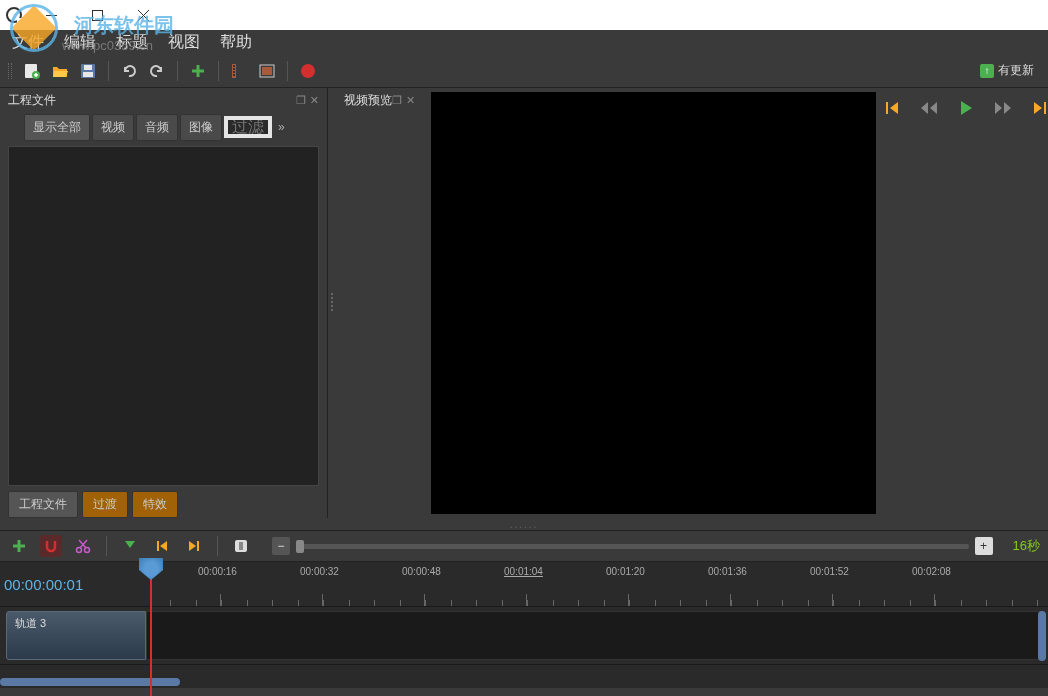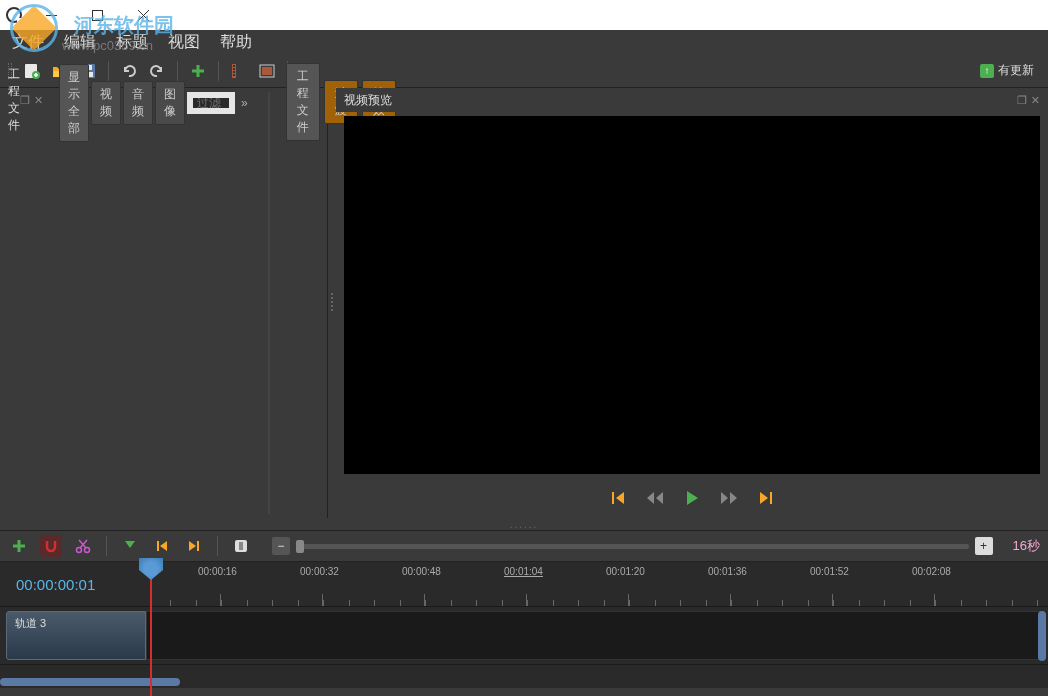--- a/index.html
+++ b/index.html
@@ -29,31 +29,31 @@
 .toolbar { height: 34px; background: #3a3a3a; border-bottom: 1px solid #222; display: flex; align-items: center; padding: 0 8px; gap: 8px; }
 .tb-sep { width: 1px; height: 20px; background: #555; margin: 0 2px; }
 .tb-handle { width: 4px; height: 16px; border-left: 1px dotted #666; border-right: 1px dotted #666; margin-right: 2px; }
 .tb-btn { width: 20px; height: 20px; display: flex; align-items: center; justify-content: center; cursor: pointer; }
 .tb-spacer { flex: 1; }
 .update-btn { display: flex; align-items: center; gap: 4px; font-size: 12px; color: #ddd; cursor: pointer; padding: 2px 6px; }
 .update-icon { width: 14px; height: 14px; background: #4caf50; border-radius: 2px; display: flex; align-items: center; justify-content: center; color: #fff; font-size: 10px; font-weight: bold; }
 
 
 .panels-row { display: flex; height: 430px; }
-.panel-left { width: 328px; display: flex; flex-direction: row; border-right: 1px solid #222; }
-.panel-right { flex: 1; display: flex; flex-direction: column; }
+.panel-left { width: 328px; display: flex; flex-direction: column; border-right: 1px solid #222; }
+.panel-right { flex: 1; display: flex; flex-direction: row; }
 .panel-header { height: 24px; background: #3a3a3a; display: flex; align-items: center; padding: 0 8px; font-size: 12px; color: #ddd; }
 .panel-header-spacer { flex: 1; }
 .panel-header-icons { display: flex; gap: 4px; color: #888; font-size: 11px; }
 
 
-.file-tabs { height: 30px; display: flex; align-items: center; padding: 4px 8px; gap: 2px; }
+.file-tabs { height: 30px; display: flex; align-items: center; padding: 4px 24px; gap: 2px; }
 .file-tab { font-size: 12px; color: #ccc; padding: 4px 8px; cursor: pointer; background: #4a4a4a; border: 1px solid #333; border-radius: 2px; }
 .file-tab.active { background: #555; }
-.filter-input { width: 48px; height: 22px; background: #2a2a2a; border: 6px solid #e5e5e5; color: #ec4899; font-size: 12px; padding: 0 4px; }
+.filter-input { width: 48px; height: 22px; background: #2a2a2a; border: 4px solid #e5e5e5; color: #ec4899; font-size: 16px; padding: 0 4px; }
 .file-tabs-more { color: #aaa; font-size: 12px; padding: 4px; cursor: pointer; }
 
 
 .file-list { flex: 1; background: #222; margin: 4px 8px; border: 1px solid #444; }
 
 
 .resize-handle { width: 8px; display: flex; align-items: center; justify-content: center; cursor: ew-resize; }
 .resize-dots { width: 2px; height: 20px; background: repeating-linear-gradient(to bottom, #666 0, #666 2px, transparent 2px, transparent 4px); }
 
 
@@ -69,25 +69,25 @@
 
 .drag-row { height: 12px; display: flex; align-items: center; justify-content: center; color: #666; font-size: 10px; letter-spacing: 2px; }
 
 
 .timeline-toolbar { height: 32px; background: #3a3a3a; border-top: 1px solid #222; border-bottom: 1px solid #222; display: flex; align-items: center; padding: 0 8px; gap: 10px; }
 .tl-btn { width: 22px; height: 22px; display: flex; align-items: center; justify-content: center; cursor: pointer; }
 .zoom-slider { flex: 1; display: flex; align-items: center; gap: 6px; margin: 0 10px; }
 .zoom-track { flex: 1; height: 5px; background: #555; border-radius: 2px; position: relative; }
 .zoom-thumb { position: absolute; left: 0; top: -4px; width: 8px; height: 13px; background: #888; border-radius: 2px; cursor: pointer; }
 .zoom-btn { width: 18px; height: 18px; background: #555; border-radius: 2px; display: flex; align-items: center; justify-content: center; font-size: 12px; color: #ddd; cursor: pointer; }
-.zoom-label { font-size: 13px; color: #f9a8d4; }
+.zoom-label { font-size: 13px; color: #84cc16; }
 
 
 .timeline-ruler { height: 44px; background: #2a2a2a; display: flex; position: relative; }
-.ruler-timecode { width: 150px; display: flex; align-items: center; padding: 0 16px; font-size: 15px; color: #5bb5e8; background: #2a2a2a; }
+.ruler-timecode { width: 150px; display: flex; align-items: center; padding: 0 4px; font-size: 15px; color: #5bb5e8; background: #2a2a2a; }
 .ruler-marks { flex: 1; position: relative; }
 .ruler-label { position: absolute; top: 4px; font-size: 10px; color: #aaa; }
 .ruler-tick { position: absolute; bottom: 0; width: 1px; background: #666; }
 .ruler-tick.major { height: 12px; }
 .ruler-tick.minor { height: 6px; }
 .playhead { position: absolute; top: 0; left: 150px; width: 2px; height: 140px; background: #d32f2f; z-index: 10; }
 .playhead-top { position: absolute; top: -4px; left: -11px; width: 24px; height: 22px; background: radial-gradient(circle, #5b9bd5 40%, #3a7ab5 100%); clip-path: polygon(0 0, 100% 0, 100% 55%, 50% 100%, 0 55%); }
 
 
 .tracks { background: #2a2a2a; height: 70px; position: relative; border-top: 1px solid #1a1a1a; }

